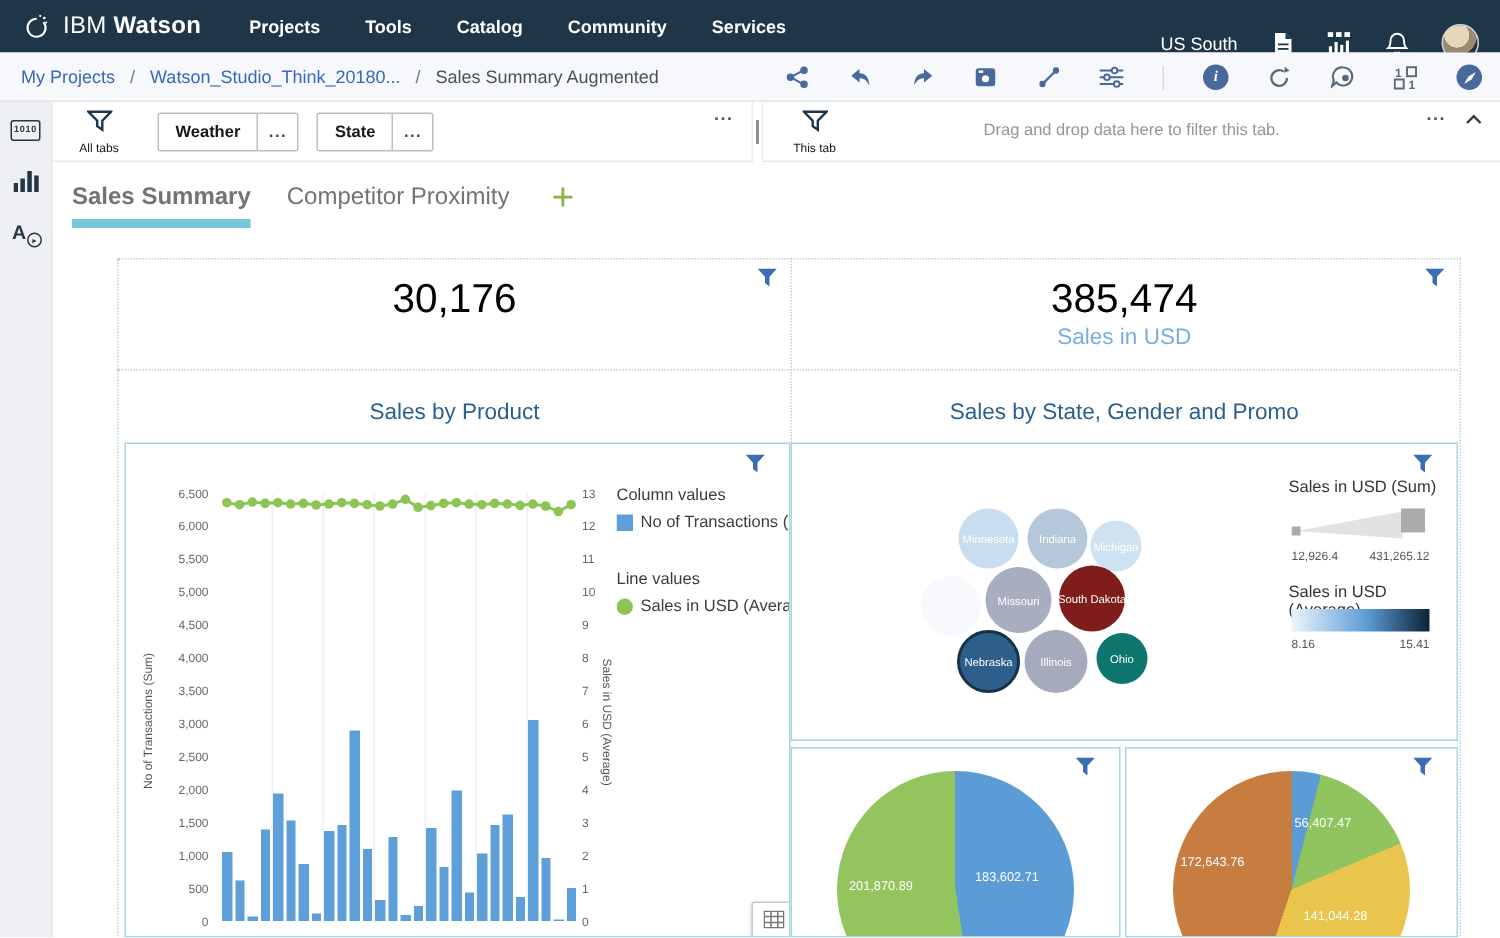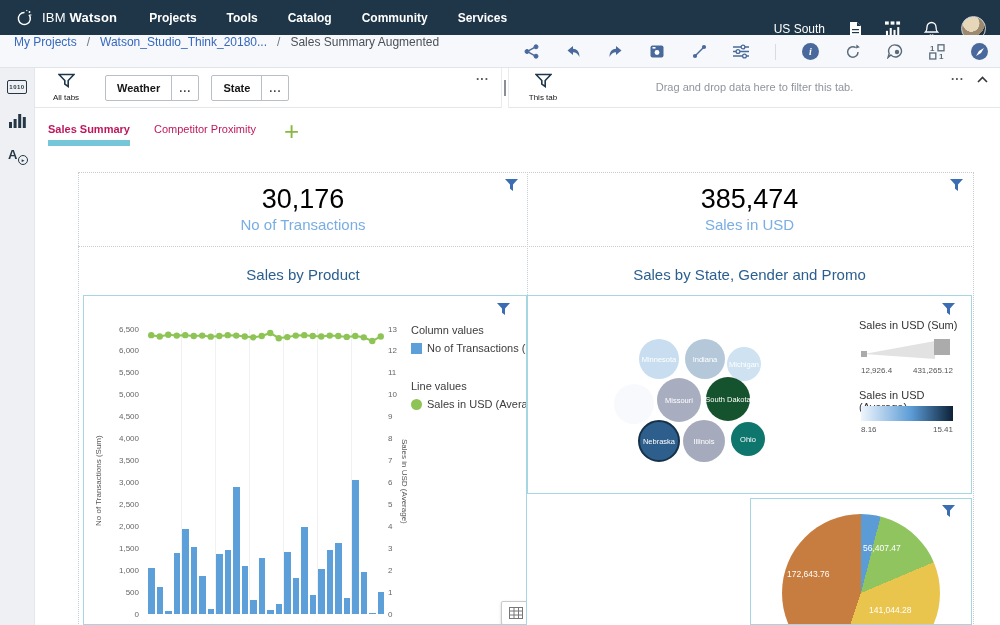--- a/index.html
+++ b/index.html
@@ -3,31 +3,31 @@
 <meta charset="utf-8">
 <style>
   html,body{margin:0;padding:0;background:#fff;}
   .screen{position:relative;width:1000px;height:625px;overflow:hidden;background:#fff;
     font-family:"Liberation Sans",sans-serif;-webkit-font-smoothing:antialiased;}
 
   
   .topnav{position:absolute;left:0;top:0;width:100%;height:35px;background:#1e3648;
     display:flex;align-items:center;padding:0 14px;box-sizing:border-box;color:#fff;}
   .brand{display:flex;align-items:center;gap:8px;}
-  .brand-text{font-size:13px;letter-spacing:.2px;}
+  .brand-text{font-size:16px;letter-spacing:.2px;}
   .brand-text b{font-weight:700;}
   .menu{margin-left:32px;display:flex;gap:30px;font-size:12px;font-weight:700;}
   .menu-item{cursor:pointer;}
   .nav-right{margin-left:auto;display:flex;align-items:center;gap:22px;font-size:12px;margin-top:22px;}
   .avatar{width:23px;height:23px;border-radius:50%;border:1px solid #cfd4d8;
     background:radial-gradient(circle at 40% 28%,#e6d6ba 0 38%,#9b8a70 39% 62%,#26323e 63%);}
 
   
   .crumbbar{position:absolute;left:0;top:35px;width:100%;height:33px;background:#f6f8fb;
-    border-bottom:1px solid #e1e5ea;display:flex;padding:0 14px;
+    border-bottom:1px solid #e1e5ea;display:flex;align-items:center;padding:0 14px;
     box-sizing:border-box;font-size:12px;}
   .crumb-link{color:#3668bd;cursor:pointer;}
   .crumb-sep{color:#6b7a88;margin:0 10px;}
   .crumb-cur{color:#4a5258;}
   .crumb-tools{position:absolute;right:12px;top:0;height:33px;display:flex;align-items:center;gap:26px;}
   .tool-ic{width:16px;height:16px;display:flex;align-items:center;justify-content:center;cursor:pointer;}
   .tool-div{width:1px;height:16px;background:#d8dce2;}
   .blue-circle{width:17px;height:17px;border-radius:50%;background:#49699c;color:#fff;
     display:flex;align-items:center;justify-content:center;font-size:10px;font-weight:700;cursor:pointer;}
 
@@ -59,21 +59,21 @@
     align-items:stretch;cursor:pointer;}
   .chip-label{padding:0 11px;font-size:11px;font-weight:700;color:#161616;display:flex;align-items:center;}
   .chip-more{border-left:1px solid #b9bfc7;padding:0 7px;color:#444;font-size:11px;font-weight:700;
     letter-spacing:1px;display:flex;align-items:center;}
   .more-dots{font-weight:700;color:#555;font-size:12px;letter-spacing:1px;cursor:pointer;}
   .hint{position:absolute;left:0;right:0;top:13px;text-align:center;font-size:11px;color:#8f959d;}
 
   
   .tabbar{position:absolute;left:35px;top:108px;right:0;height:47px;background:#fff;
     display:flex;align-items:flex-start;padding:15px 0 0 13px;box-sizing:border-box;}
-  .tab{position:relative;font-size:11px;color:#be185d;margin-right:24px;padding-bottom:14px;cursor:pointer;}
+  .tab{position:relative;font-size:16px;color:#737373;margin-right:24px;padding-bottom:14px;cursor:pointer;}
   .tab.active{font-weight:700;}
   .tab.active::after{content:"";position:absolute;left:0;right:0;bottom:3px;height:6px;background:#74c6d8;}
   .tab-add{color:#8ab742;font-size:26px;font-weight:300;line-height:16px;margin-left:4px;cursor:pointer;}
 
   
   .dot-outer{position:absolute;left:78px;top:172px;width:894px;height:470px;border:1px dotted #c8cdd4;}
   .dot-v{position:absolute;left:527px;top:172px;height:123px;border-left:1px dotted #c8cdd4;}
   .dot-h{position:absolute;left:78px;top:246px;width:894px;border-top:1px dotted #c8cdd4;}
 
   .kpi{position:absolute;top:184px;text-align:center;}
@@ -312,21 +312,20 @@
     <span class="tab">Competitor Proximity</span>
     <span class="tab-add">+</span>
   </div>
 
   <div class="dot-outer"></div>
   <div class="dot-v"></div>
   <div class="dot-h"></div>
 
   <div class="kpi" style="left:79px;width:448px;">
     <div class="val">30,176</div>
-    <div class="lab">No of Transactions</div>
   </div>
   <div class="kpi" style="left:527px;width:445px;">
     <div class="val">385,474</div>
     <div class="lab">Sales in USD</div>
   </div>
   <span class="funnel-abs" style="left:505px;top:179px;">
     <svg width="13" height="12" viewBox="0 0 13 12">
         <path d="M0 0 h13 L8 5.5 V12 L5 9.7 V5.5Z" fill="#3a6db3"></path>
       </svg></span>
   <span class="funnel-abs" style="left:950px;top:179px;">
@@ -467,21 +466,21 @@
     <span class="funnel-abs" style="right:16px;top:7px;">
       <svg width="13" height="12" viewBox="0 0 13 12">
           <path d="M0 0 h13 L8 5.5 V12 L5 9.7 V5.5Z" fill="#3a6db3"></path>
         </svg></span>
     <div id="bubbleField" style="position:absolute;inset:0;">
         <div class="bubble" style="left: 86px; top: 88px; width: 40px; height: 40px; background: rgb(247, 249, 252);"></div>
         <div class="bubble" style="left: 111px; top: 43px; width: 40px; height: 40px; background: rgb(200, 222, 240);">Minnesota</div>
         <div class="bubble" style="left: 157px; top: 43px; width: 40px; height: 40px; background: rgb(181, 200, 218);">Indiana</div>
         <div class="bubble" style="left: 199px; top: 51px; width: 34px; height: 34px; background: rgb(207, 226, 241);">Michigan</div>
         <div class="bubble" style="left: 129px; top: 82px; width: 44px; height: 44px; background: rgb(168, 173, 192);">Missouri</div>
-        <div class="bubble" style="left: 178px; top: 81px; width: 44px; height: 44px; background: #14532d;">South Dakota</div>
+        <div class="bubble" style="left: 178px; top: 81px; width: 44px; height: 44px; background: #7f1d1d;">South Dakota</div>
         <div class="bubble" style="left: 110px; top: 124px; width: 42px; height: 42px; background: rgb(45, 94, 140); border: 2px solid rgb(22, 50, 74);">Nebraska</div>
         <div class="bubble" style="left: 155px; top: 124px; width: 42px; height: 42px; background: rgb(166, 170, 189);">Illinois</div>
         <div class="bubble" style="left: 203px; top: 126px; width: 34px; height: 34px; background: #0f766e;">Ohio</div>
       </div>
     <div class="sleg-title" style="left:331px;top:23px;">Sales in USD (Sum)</div>
     <svg width="92" height="26" viewBox="0 0 92 26" style="position:absolute;left:333px;top:40px;">
       <polygon points="3,18 74,5 74,23" fill="#e2e2e2"></polygon>
       <rect x="0" y="15" width="6" height="6" fill="#ababab"></rect>
       <rect x="73" y="3" width="16" height="16" fill="#ababab"></rect>
     </svg>
@@ -490,20 +489,31 @@
         <span>431,265.12</span>
     </div>
     <div class="sleg-title" style="left:331px;top:93px;">Sales in USD (Average)</div>
     <div class="grad" id="gradBar" style="left: 333px; top: 110px; background: linear-gradient(to right, rgb(238, 245, 252), rgb(91, 155, 213) 55%, rgb(13, 33, 55));"></div>
     <div class="sleg-labels" style="left:333px;top:129px;">
       <span>8.16</span>
         <span>15.41</span>
     </div>
   </div>
 
+  <div class="panel" style="left:527px;top:498px;width:220px;height:127px;">
+    <span class="funnel-abs" style="right:16px;top:6px;">
+      <svg width="13" height="12" viewBox="0 0 13 12">
+          <path d="M0 0 h13 L8 5.5 V12 L5 9.7 V5.5Z" fill="#3a6db3"></path>
+        </svg></span>
+    <div class="pie" id="pie1" style="left: 30px; top: 15px; width: 158px; height: 158px; background: conic-gradient(rgb(91, 156, 215) 0deg, rgb(91, 156, 215) 171.47deg, rgb(147, 196, 94) 171.47deg, rgb(147, 196, 94) 360deg);"></div>
+    <div id="pie1Labels">
+        <div class="pie-lab" style="left: 122px; top: 80px;">183,602.71</div>
+        <div class="pie-lab" style="left: 38px; top: 86px;">201,870.89</div>
+      </div>
+  </div>
   <div class="panel" style="left:750px;top:498px;width:222px;height:127px;">
     <span class="funnel-abs" style="right:16px;top:6px;">
       <svg width="13" height="12" viewBox="0 0 13 12">
           <path d="M0 0 h13 L8 5.5 V12 L5 9.7 V5.5Z" fill="#3a6db3"></path>
         </svg></span>
     <div class="pie" id="pie2" style="left: 31px; top: 15px; width: 158px; height: 158px; background: conic-gradient(rgb(91, 156, 215) 0deg, rgb(91, 156, 215) 14.36deg, rgb(143, 196, 95) 14.36deg, rgb(143, 196, 95) 67.04deg, rgb(234, 197, 78) 67.04deg, rgb(234, 197, 78) 198.77deg, rgb(198, 125, 63) 198.77deg, rgb(198, 125, 63) 360deg);"></div>
     <div id="pie2Labels">
         <div class="pie-lab" style="left: 112px; top: 44px;">56,407.47</div>
         <div class="pie-lab" style="left: 118px; top: 106px;">141,044.28</div>
         <div class="pie-lab" style="left: 36px; top: 70px;">172,643.76</div>

